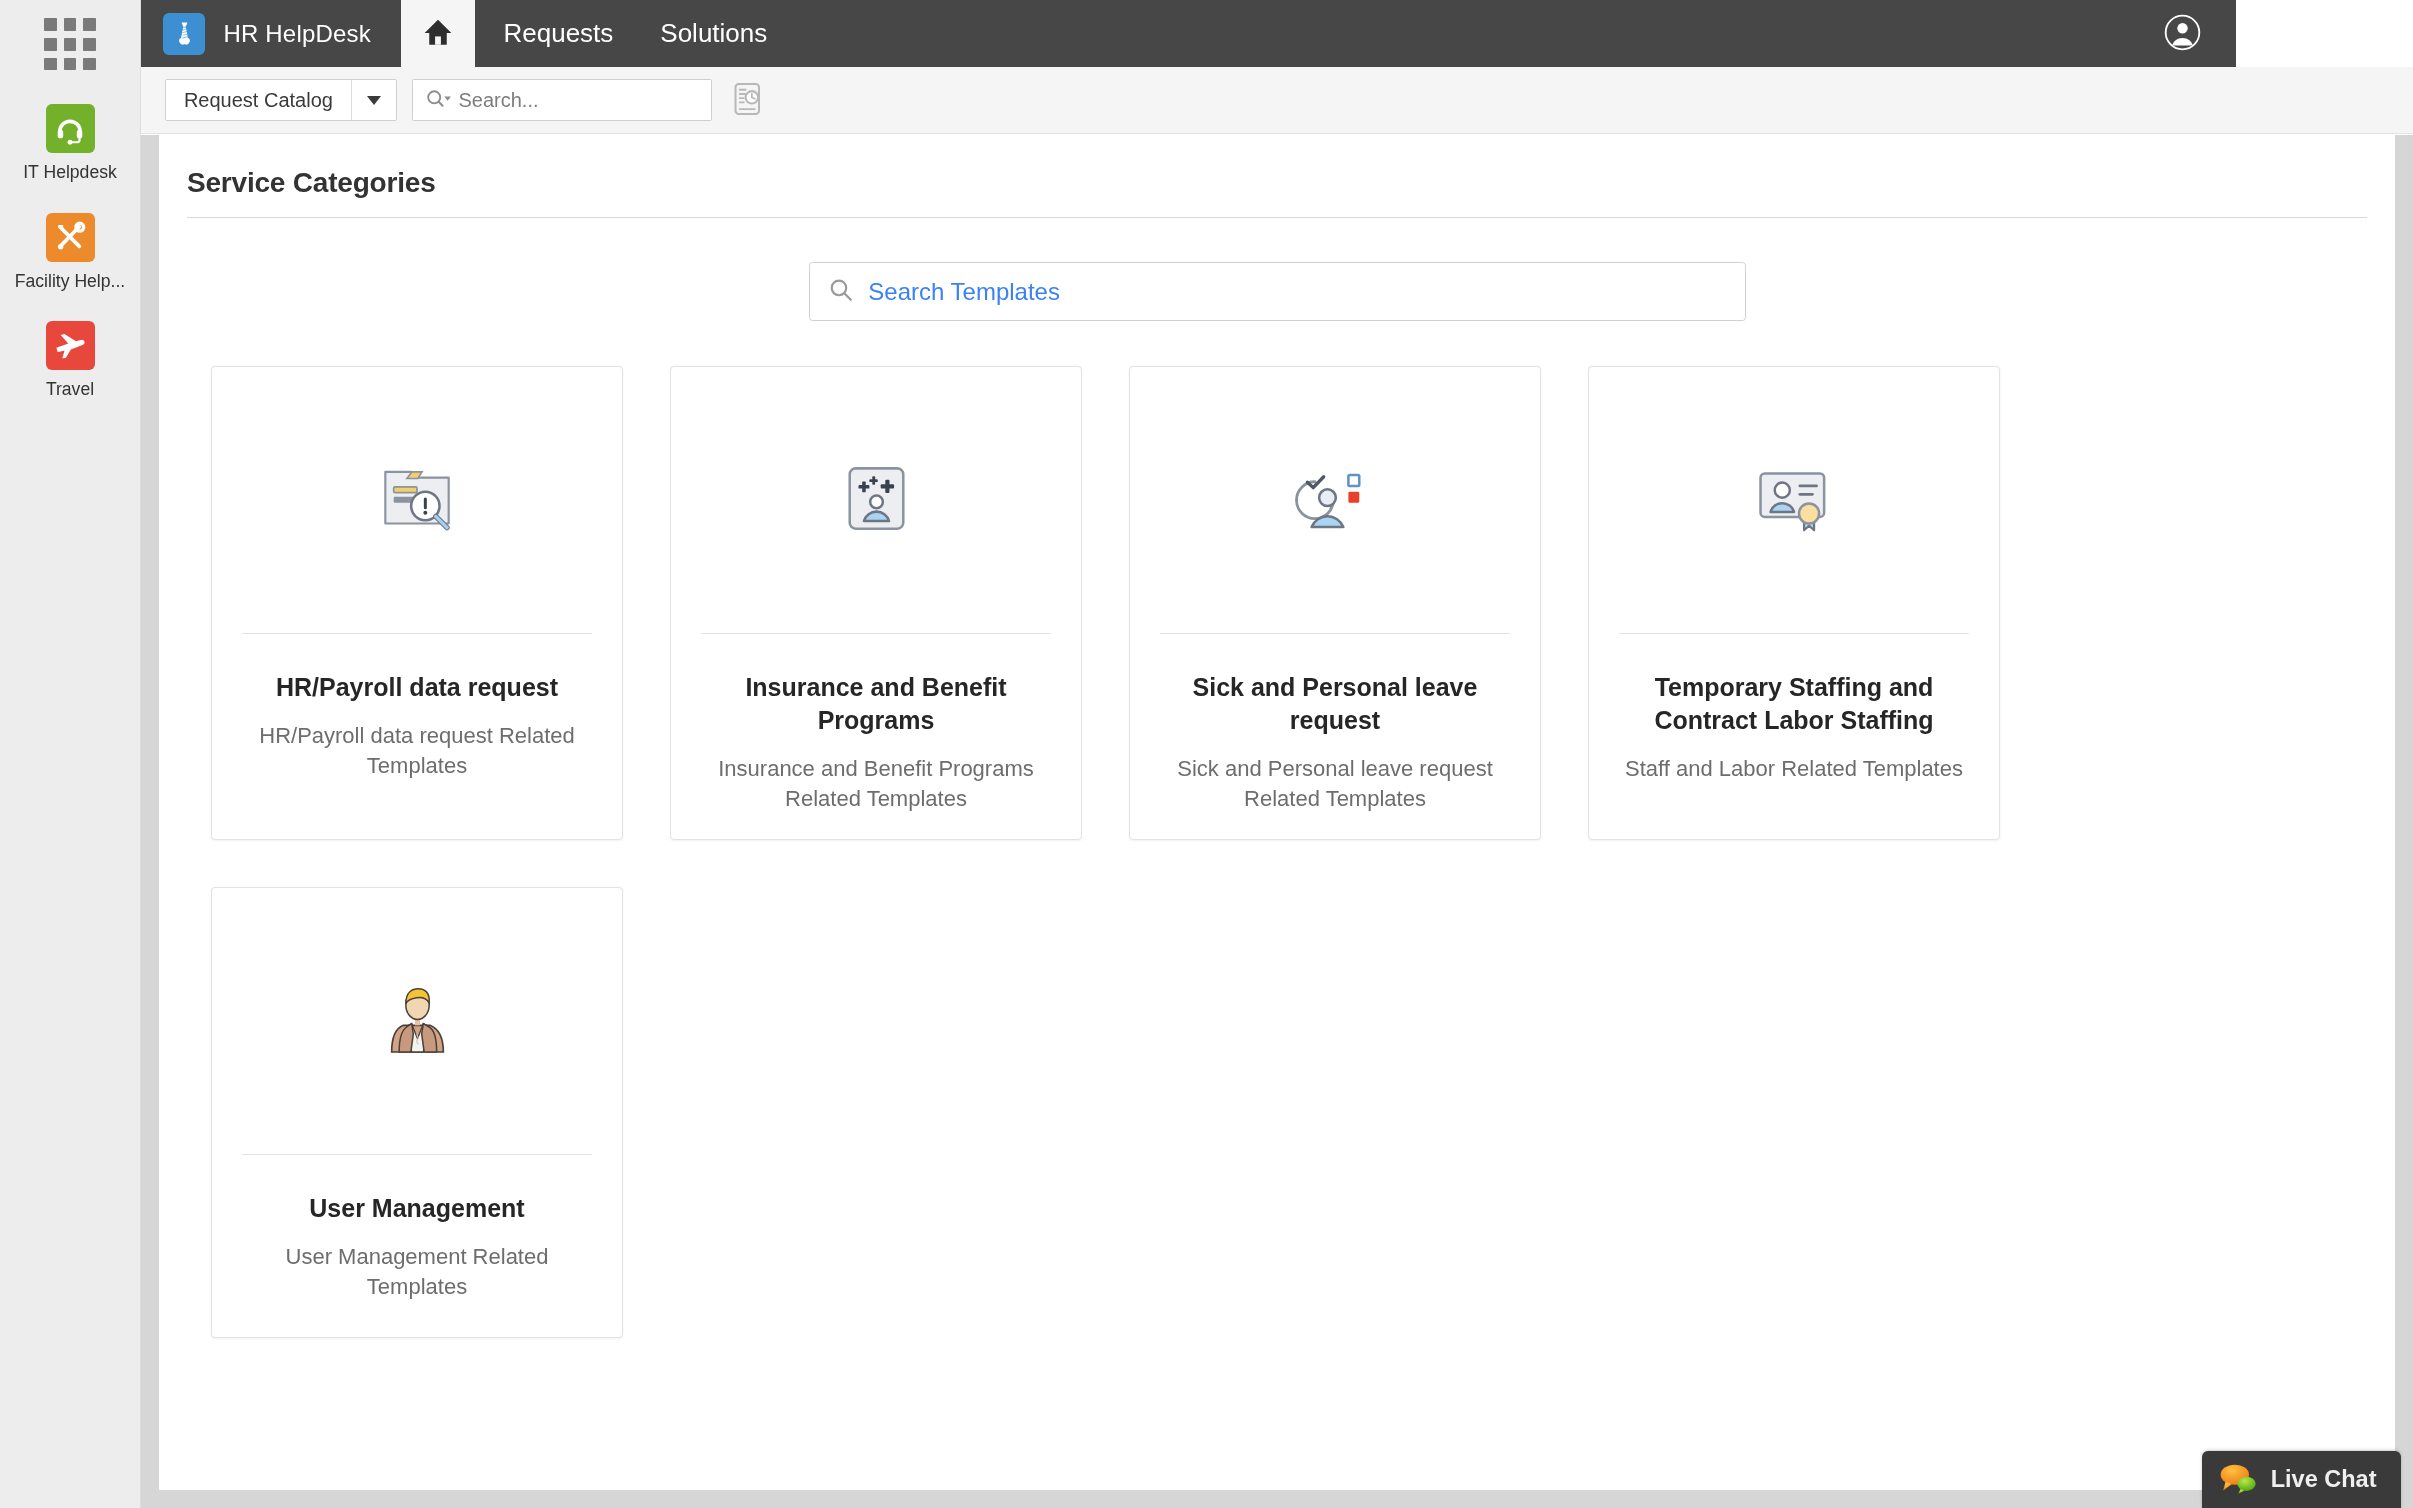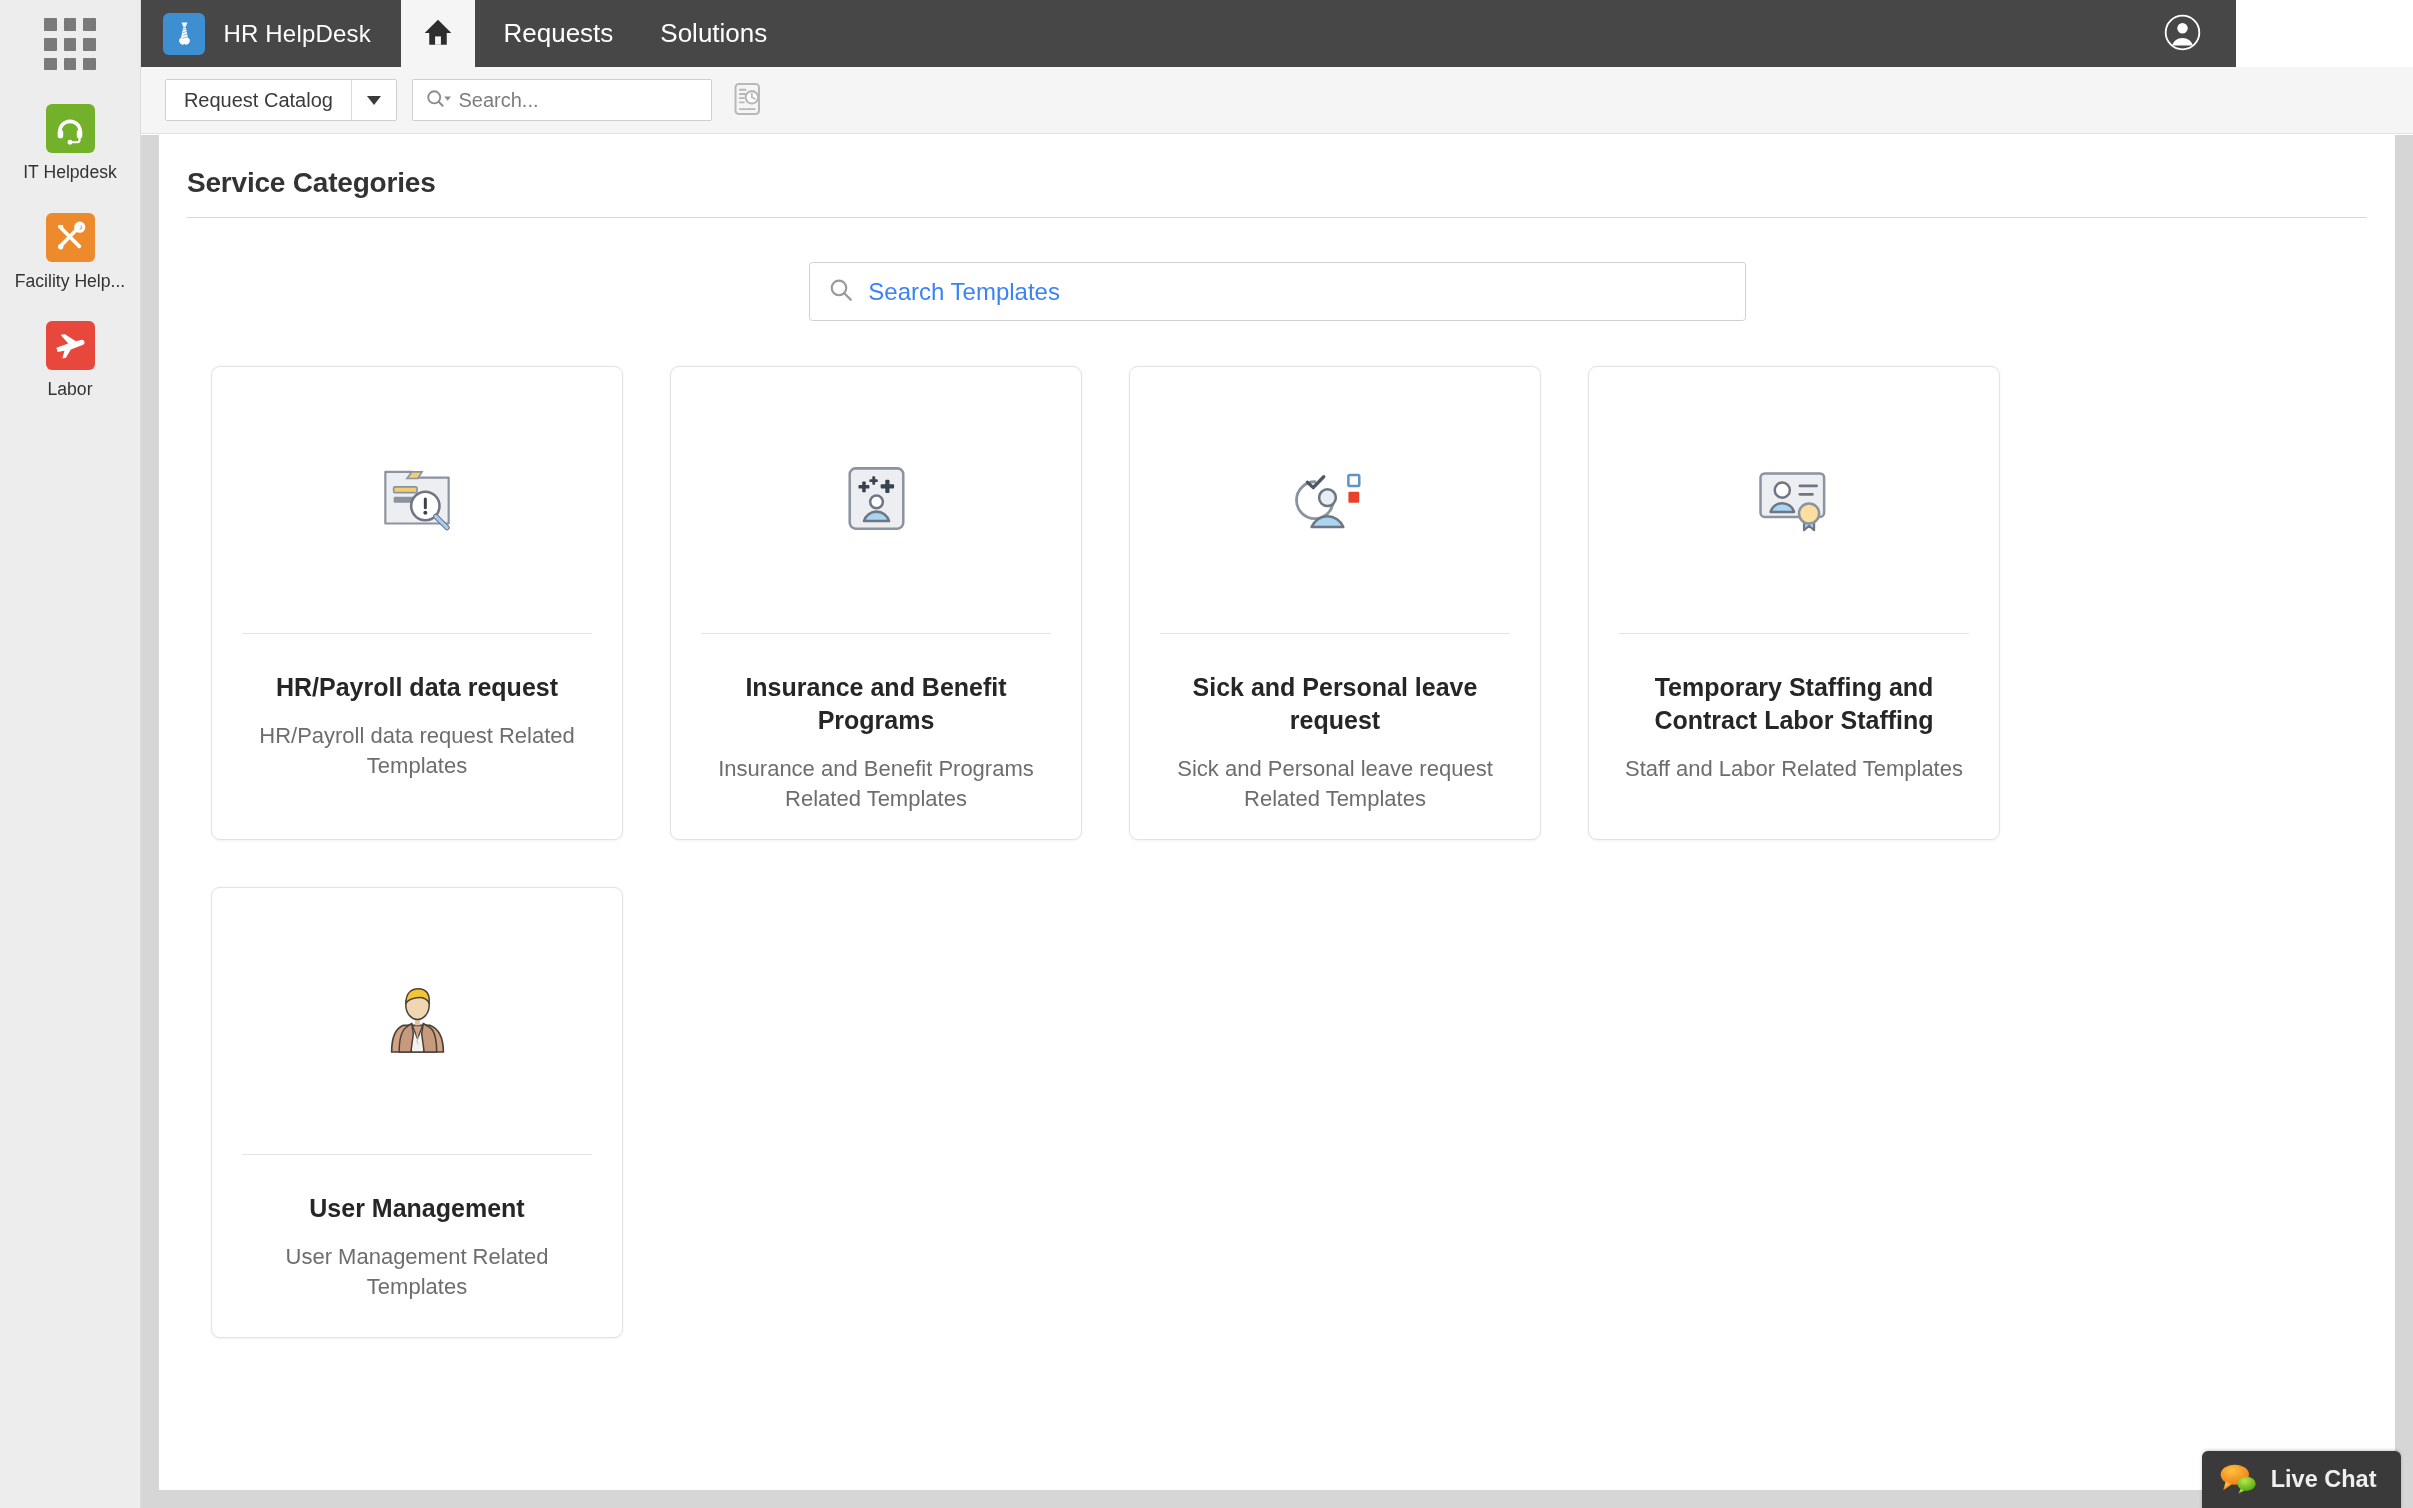--- a/index.html
+++ b/index.html
@@ -275,21 +275,21 @@
     margin-top: 45px;
     gap: 47px 47px;
     max-width: 2112px;
   }
 
   .card {
     width: 412px;
     min-height: 451px;
     background: #ffffff;
     border: 0.8px solid #e3e3e3;
-    border-radius: 9px;
+    border-radius: 4px;
     box-shadow: 0 0.8px 2.5px rgba(0,0,0,0.06);
     display: flex;
     flex-direction: column;
     align-items: center;
     cursor: pointer;
   }
   .card-icon-zone {
     height: 266px;
     width: 100%;
     display: flex;
@@ -389,21 +389,21 @@
       </span>
       <span class="rail-label">Facility Help...</span>
     </div>
 
     <div class="rail-item">
       <span class="rail-icon" style="background:#e8483c">
         <svg width="34" height="34" viewBox="0 0 40 40">
           <path d="M4 22 L18 17 L9 7 L13.5 6 L27 14.5 L34 12.5 A3.2 3.2 0 0 1 35.5 18.5 L21 24 L15 34 L11 34.5 L13.5 25.5 L5.5 27 Z" fill="#ffffff"></path>
         </svg>
       </span>
-      <span class="rail-label">Labor</span>
+      <span class="rail-label">Travel</span>
     </div>
   </div>
 
   <div class="topbar">
     <div class="brand">
       <span class="brand-logo">
         <svg width="27" height="27" viewBox="0 0 32 32">
           <path d="M12.5 3 L19.5 3 L17.5 8 L14.5 8 Z" fill="#ffffff"></path>
           <path d="M14.3 9 L17.7 9 L20 21 A4.2 4.2 0 0 1 16 28.5 A4.2 4.2 0 0 1 12 21 Z" fill="#ffffff"></path>
           <g stroke="#3d8fd1" stroke-width="0.9" opacity="0.75">

